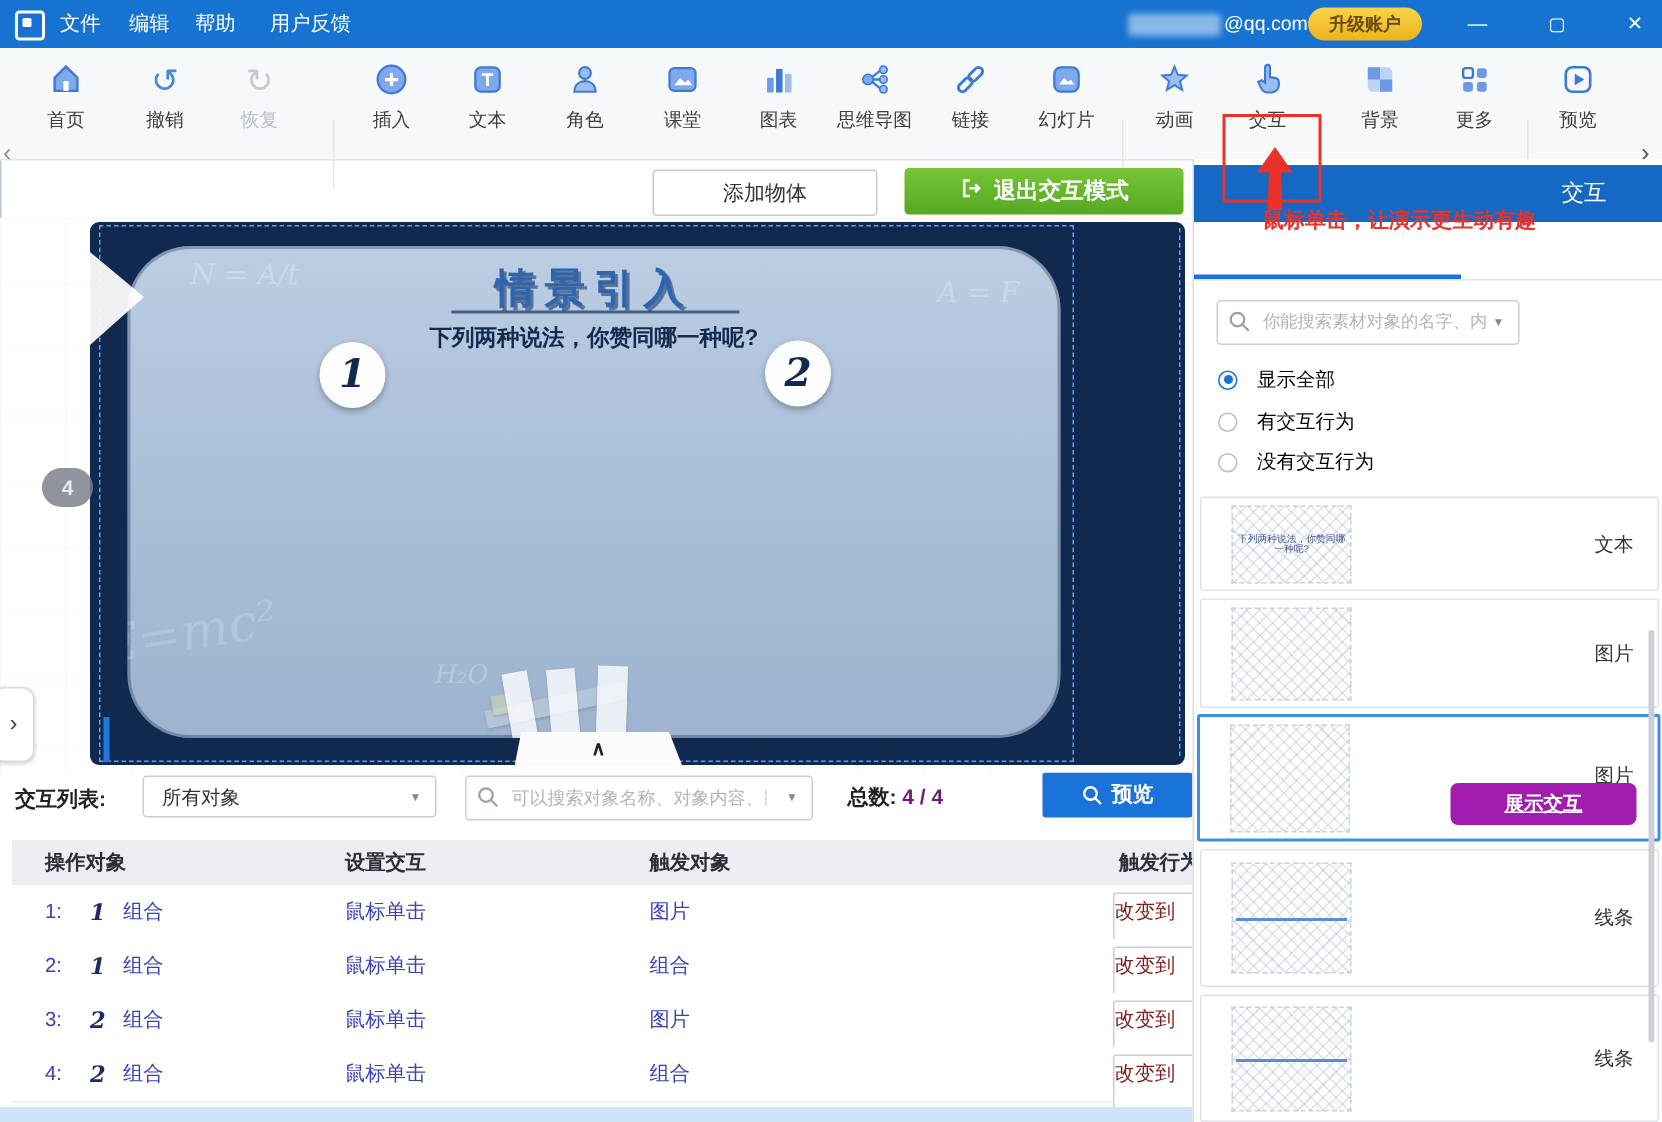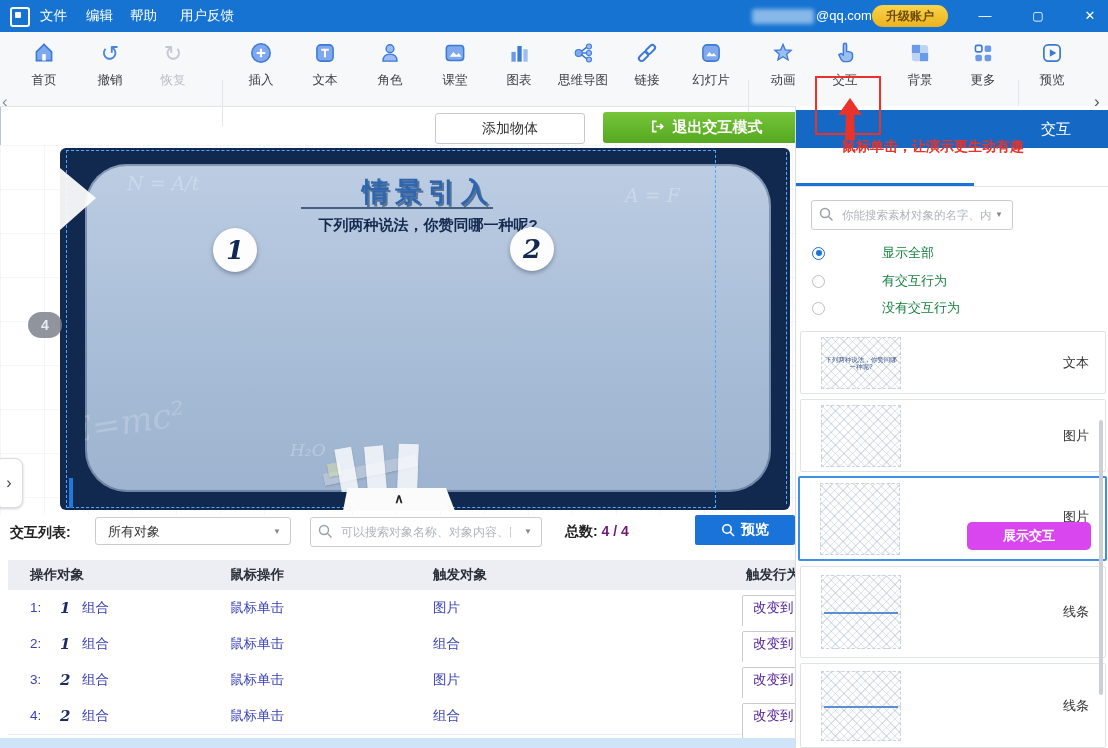--- a/index.html
+++ b/index.html
@@ -23,25 +23,25 @@
   .tbi .uglyph{font-size:22px;color:#4a86e0;line-height:28px;}
   .tbl{display:block;font-size:12.5px;color:#3c4043;margin-top:2px;white-space:nowrap;}
   .tb.dis .tbl{color:#b9bfc8;}
   .tb.dis .uglyph{color:#c3c9d2;}
   .tsep{position:absolute;top:48px;width:1px;height:46px;background:#e3e5e9;}
   #red-box{position:absolute;left:815px;top:44px;width:62px;height:55px;border:2px solid #e8322a;z-index:6;}
   .navchev{position:absolute;font-size:17px;color:#8a9099;top:60px;}
   #preview-caret{position:absolute;left:1080px;top:84px;font-size:8px;color:#666;}
   
   #add-obj{position:absolute;left:435px;top:113px;width:148px;height:29px;background:#fff;border:1px solid #c6cad0;border-radius:3px;font-size:14px;color:#333;text-align:center;line-height:29px;}
-  #exit-mode{position:absolute;left:603px;top:112px;width:186px;height:31px;background:linear-gradient(#76c53a,#55a820);border-radius:3px;color:#fff;font-size:15px;font-weight:bold;display:flex;align-items:center;justify-content:center;gap:8px;padding-left:10px;}
+  #exit-mode{position:absolute;left:603px;top:112px;width:186px;height:31px;background:linear-gradient(#76c53a,#55a820);border-radius:3px;color:#fff;font-size:15px;font-weight:bold;display:flex;align-items:center;justify-content:center;gap:8px;}
   
   #canvas{position:absolute;left:0;top:145px;width:795px;height:370px;background-color:#fff;background-image:linear-gradient(rgba(0,0,0,.035) 1px,transparent 1px),linear-gradient(90deg,rgba(0,0,0,.035) 1px,transparent 1px);background-size:44px 44px;}
   #slide-outer{position:absolute;left:60px;top:148px;width:730px;height:362px;background:#11294e;border-radius:6px;}
-  #slide-inner{position:absolute;left:85px;top:164px;width:686px;height:328px;border-radius:42px;background:linear-gradient(180deg,#bccde3 0%,#a7bcd6 60%,#9db3cf 100%);overflow:hidden;box-shadow:inset 0 0 0 2px rgba(25,50,90,.35);}
+  #slide-inner{position:absolute;left:85px;top:164px;width:622px;height:328px;border-radius:42px;background:linear-gradient(180deg,#bccde3 0%,#a7bcd6 60%,#9db3cf 100%);overflow:hidden;box-shadow:inset 0 0 0 2px rgba(25,50,90,.35);}
   #slide-title{position:absolute;left:0;top:10px;width:100%;text-align:center;font-size:27px;font-weight:bold;letter-spacing:6px;color:#2d66ae;text-shadow:2px 2px 0 rgba(15,44,85,.55);z-index:2;}
   #title-line{position:absolute;left:216px;top:43px;width:192px;height:2px;background:#1d3a66;opacity:.75;z-index:1;}
   #slide-sub{position:absolute;left:0;top:52px;width:100%;text-align:center;font-size:15px;font-weight:bold;color:#13294e;z-index:2;}
   .numcircle{position:absolute;width:44px;height:44px;border-radius:50%;background:#fdfdfd;box-shadow:0 2px 4px rgba(10,25,50,.35);text-align:center;line-height:44px;font-family:"DejaVu Serif",serif;font-style:italic;font-weight:bold;font-size:26px;color:#0f2950;z-index:2;}
   .formula{position:absolute;color:#f0f5fc;font-family:"DejaVu Serif",serif;font-style:italic;}
   .strip{position:absolute;background:rgba(255,255,255,.78);box-shadow:0 1px 2px rgba(30,50,80,.2);}
   #trap{position:absolute;left:343px;top:488px;width:112px;height:23px;background:#fbfbfb;clip-path:polygon(4% 0,92% 0,100% 100%,0 100%);z-index:4;text-align:center;font-size:13px;font-weight:bold;color:#222;line-height:22px;}
   #dash-rect{position:absolute;left:66px;top:150px;width:648px;height:356px;border:1px dashed #4fa8ff;z-index:3;pointer-events:none;}
   #dash-right{position:absolute;left:786px;top:152px;width:0;height:352px;border-left:1px dashed #4fa8ff;z-index:3;}
   #blue-strip{position:absolute;left:69px;top:478px;width:4px;height:30px;background:#1f7ae0;z-index:4;}
@@ -60,43 +60,43 @@
   .searchbox input::placeholder{color:#b0b4ba;}
   .mag{position:absolute;left:7px;top:6px;}
   #il-total{position:absolute;left:565px;top:8px;font-size:14px;font-weight:bold;color:#222;}
   #il-total b{color:#701a75;font-weight:bold;}
   #il-preview{position:absolute;left:695px;top:0;width:100px;height:30px;background:#1a73d8;border-radius:2px;color:#fff;font-size:14px;font-weight:bold;display:flex;align-items:center;justify-content:center;gap:6px;}
   #tbl-head{position:absolute;left:8px;top:45px;width:790px;height:30px;background:#eceef3;}
   .th{position:absolute;top:0;height:30px;line-height:30px;font-size:13.5px;font-weight:bold;color:#2b2f38;white-space:nowrap;}
   .trow{position:absolute;left:8px;width:790px;height:36px;border-bottom:1px solid #e9ebf0;background:#fff;}
   .td{position:absolute;top:0;height:36px;line-height:36px;font-size:13.5px;color:#3a41b8;white-space:nowrap;}
   .td.num{font-family:"DejaVu Serif",serif;font-style:italic;font-weight:bold;font-size:15px;color:#1d2a66;}
-  .bh-btn{position:absolute;left:734px;top:5px;width:70px;height:36px;border:1px solid #c9cdd3;border-radius:2px;background:#fff;font-size:13.5px;color:#4c1d95;line-height:24px;padding-left:10px;box-sizing:border-box;white-space:nowrap;overflow:hidden;}
+  .bh-btn{position:absolute;left:734px;top:5px;width:70px;height:36px;border:1px solid #c9cdd3;border-radius:2px;background:#fff;font-size:13.5px;color:#7f1d1d;line-height:24px;box-sizing:border-box;white-space:nowrap;overflow:hidden;}
   #bl-strip{position:absolute;left:0;top:223px;width:795px;height:10px;background:#cfe4f8;}
   
   #rpanel{position:absolute;left:795px;top:106px;width:313px;height:642px;background:#fff;border-left:1px solid #d9dce1;overflow:hidden;box-sizing:border-box;}
   #rp-header{position:absolute;left:0;top:4px;width:313px;height:38px;background:#1568c4;color:#fff;font-size:15px;line-height:38px;text-align:right;padding-right:38px;box-sizing:border-box;}
   #rp-tabs{position:absolute;left:0;top:42px;width:313px;height:38px;border-bottom:1px solid #e1e4e9;}
   .rp-tab{position:absolute;top:0;width:156px;height:38px;text-align:center;line-height:38px;font-size:14px;color:#333;}
   #rp-underline{position:absolute;left:0;top:77px;width:178px;height:3px;background:#1a73d8;}
   #rp-search{position:absolute;left:15px;top:94px;width:200px;height:28px;border:1px solid #c9cdd3;border-radius:3px;background:#fff;}
   #rp-search input{width:150px;font-size:11.5px;}
   .radio-row{position:absolute;left:16px;height:18px;display:flex;align-items:center;gap:13px;}
   .rdot{width:13px;height:13px;border-radius:50%;border:1px solid #b9bec6;background:#fff;box-sizing:border-box;}
   .rdot.sel{border:1px solid #1a73d8;position:relative;}
   .rdot.sel::after{content:"";position:absolute;left:2.5px;top:2.5px;width:6px;height:6px;border-radius:50%;background:#1a73d8;}
-  .rlabel{font-size:13px;color:#15803d;margin-left:44px;}
+  .rlabel{font-size:13px;color:#000000;}
   .layer-item{position:absolute;left:4px;width:306px;background:#fff;border:1px solid #dfe3e8;border-radius:2px;box-sizing:border-box;}
   .layer-item.sel{left:2px;width:309px;border:2px solid #3f8fe8;}
   .thumb{position:absolute;left:20px;top:50%;transform:translateY(-50%);width:80px;background-color:#fdfdfe;background-image:repeating-linear-gradient(45deg,rgba(140,160,190,.28) 0 1px,transparent 1px 6px),repeating-linear-gradient(-45deg,rgba(140,160,190,.28) 0 1px,transparent 1px 6px);border:1px dashed #c9d2de;box-sizing:border-box;}
   .thumb .ttext{position:absolute;left:1px;right:1px;top:50%;transform:translateY(-50%);font-size:6.5px;line-height:7px;color:#3c5288;text-align:center;}
   .thumb .tline{position:absolute;left:2px;right:2px;top:50%;height:2px;background:#5b8fd0;}
   .ltype{position:absolute;right:16px;top:50%;transform:translateY(-50%);font-size:13px;color:#333;}
   .layer-item.sel .ltype{top:30px;transform:none;}
-  #show-int{position:absolute;right:14px;bottom:9px;width:124px;height:28px;background:#d946ef;border-radius:5px;color:#fff;font-size:13px;font-weight:bold;text-align:center;line-height:28px;}
+  #show-int{position:absolute;right:14px;bottom:9px;width:124px;height:28px;background:#a21caf;border-radius:5px;color:#fff;font-size:13px;font-weight:bold;text-align:center;line-height:28px;text-decoration:underline;}
   #rp-scroll{position:absolute;left:303px;top:314px;width:4px;height:275px;background:#ccd0d6;border-radius:2px;}
 </style>
 </head>
 <body>
 
 <div id="app">
 
   <div id="titlebar">
     <div id="logo"></div>
     <div class="menu-item" style="left:36px">文件</div>
@@ -300,21 +300,21 @@
     <div id="il-preview">
       <svg width="14" height="14">
           <circle cx="6" cy="6" r="4.2" fill="none" stroke="#fff" stroke-width="1.6"></circle>
           <path d="M9 9 L13 13" stroke="#fff" stroke-width="1.6"></path>
         </svg>
       <span>预览</span>
     </div>
 
     <div id="tbl-head">
       <div class="th" style="left:22px">操作对象</div>
-      <div class="th" style="left:222px">鼠标操作</div>
+      <div class="th" style="left:222px">设置交互</div>
       <div class="th" style="left:425px">触发对象</div>
       <div class="th" style="left:738px">触发行为</div>
     </div>
 
     <div class="trow" style="top:75px">
       <div class="td" style="left:22px">1:</div>
       <div class="td num" style="left:52px">1</div>
       <div class="td" style="left:74px">组合</div>
       <div class="td" style="left:222px">鼠标单击</div>
       <div class="td" style="left:425px">图片</div>

